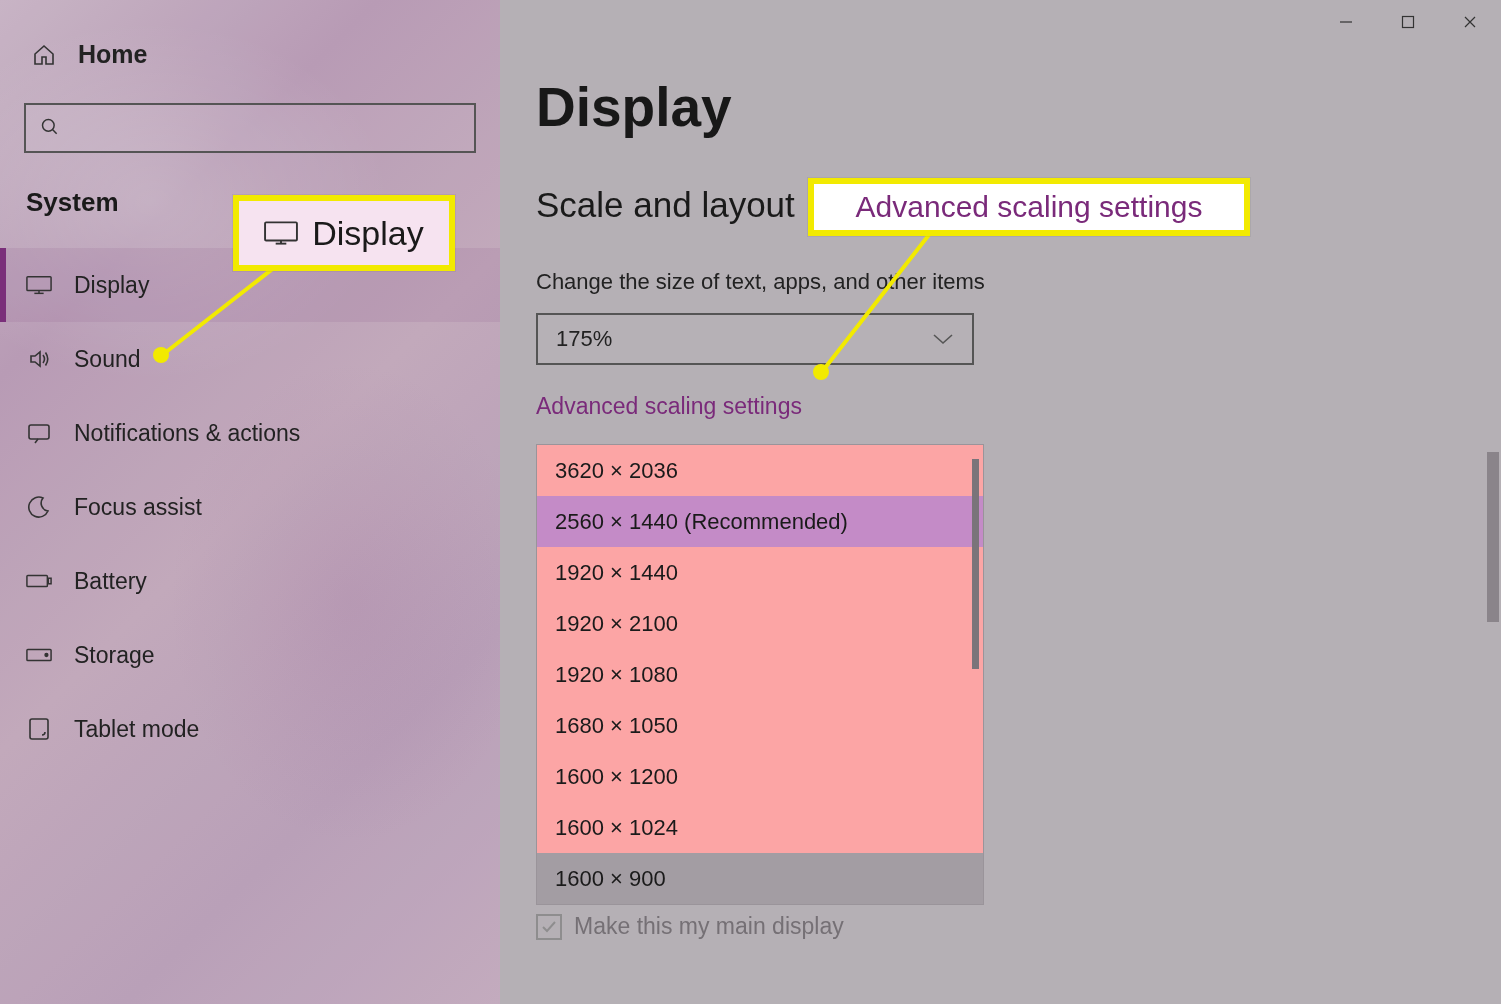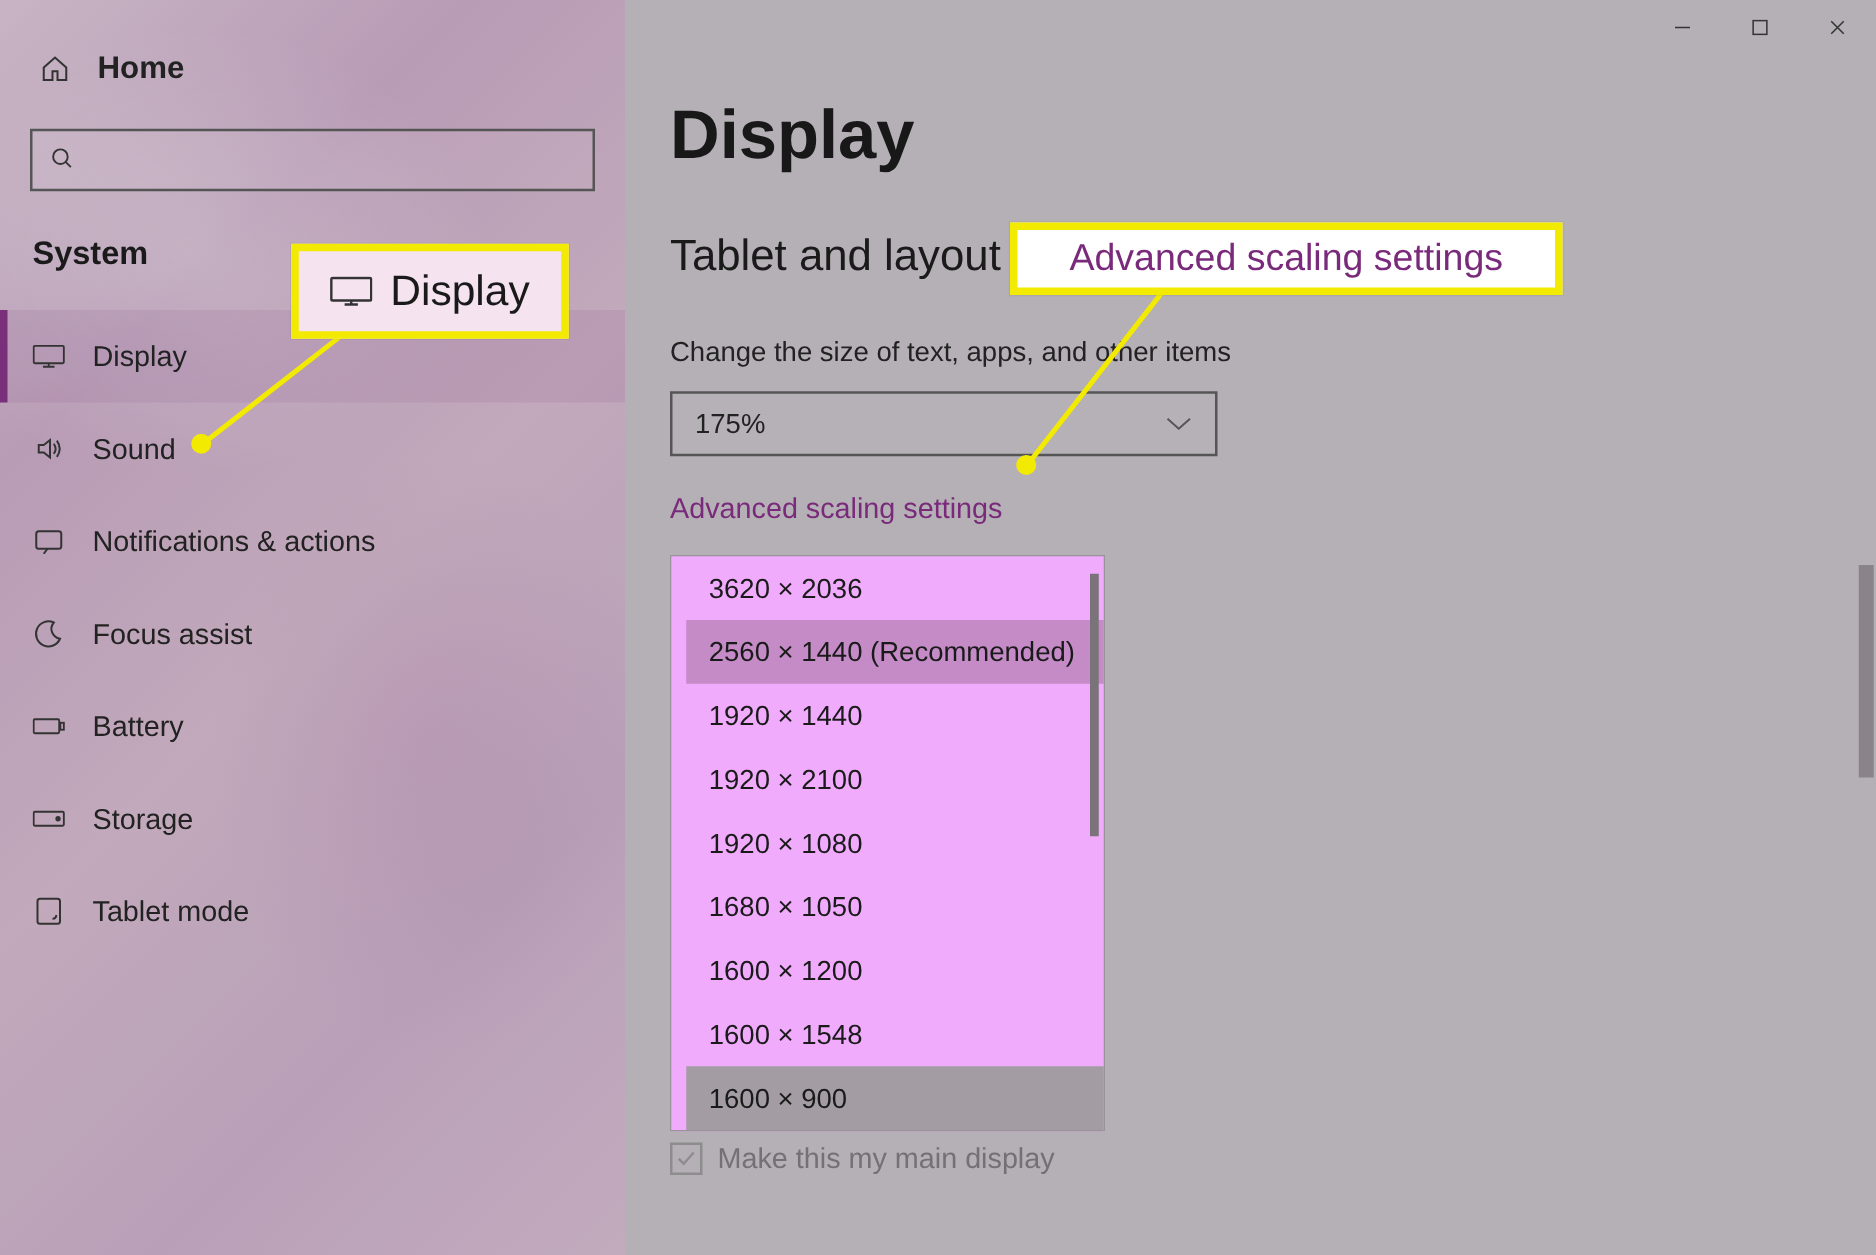--- a/index.html
+++ b/index.html
@@ -169,25 +169,24 @@
     display: inline-block;
     margin-top: 28px;
     font-size: 23px;
     color: #7a2a7a;
     cursor: pointer;
   }
 
   
   .listbox {
     margin-top: 24px;
-    width: 348px;
-    background: #f0abfc;
+    width: 448px;
+    background: #fca5a5;
     border: 1px solid #9a949a;
     position: relative;
-    padding-left: 12px;
   }
   .listbox-thumb {
     position: absolute;
     right: 4px;
     top: 14px;
     width: 7px;
     height: 210px;
     background: #7a747a;
   }
   .option {
@@ -380,21 +379,21 @@
       <div class="tb-btn">
         <svg width="14" height="14" viewBox="0 0 14 14">
             <path d="M2 2 L12 12 M12 2 L2 12" stroke="currentColor" stroke-width="1.2"></path>
           </svg>
       </div>
     </div>
 
     <div class="main-inner">
       <div class="page-title">Display</div>
 
-      <div class="section-heading">Tablet and layout</div>
+      <div class="section-heading">Scale and layout</div>
 
       <div class="field-label">Change the size of text, apps, and other items</div>
 
       <div class="dropdown">
         <span class="value">175%</span>
         <span class="chev">
           <svg width="22" height="14" viewBox="0 0 22 14">
               <path d="M2 3 L11 11 L20 3" fill="none" stroke="currentColor" stroke-width="1.6"></path>
             </svg>
         </span>
@@ -403,21 +402,21 @@
       <div class="link">Advanced scaling settings</div>
 
       <div class="listbox">
         <div class="option">3620 × 2036</div>
         <div class="option selected">2560 × 1440 (Recommended)</div>
         <div class="option">1920 × 1440</div>
         <div class="option">1920 × 2100</div>
         <div class="option">1920 × 1080</div>
         <div class="option">1680 × 1050</div>
         <div class="option">1600 × 1200</div>
-        <div class="option">1600 × 1548</div>
+        <div class="option">1600 × 1024</div>
         <div class="option hover">1600 × 900</div>
         <div class="listbox-thumb"></div>
       </div>
 
       <div class="checkbox-row">
         <span class="cb">
           <svg width="18" height="18" viewBox="0 0 18 18">
               <path d="M3 9 L7 13 L15 4" fill="none" stroke="currentColor" stroke-width="2"></path>
             </svg>
         </span>

